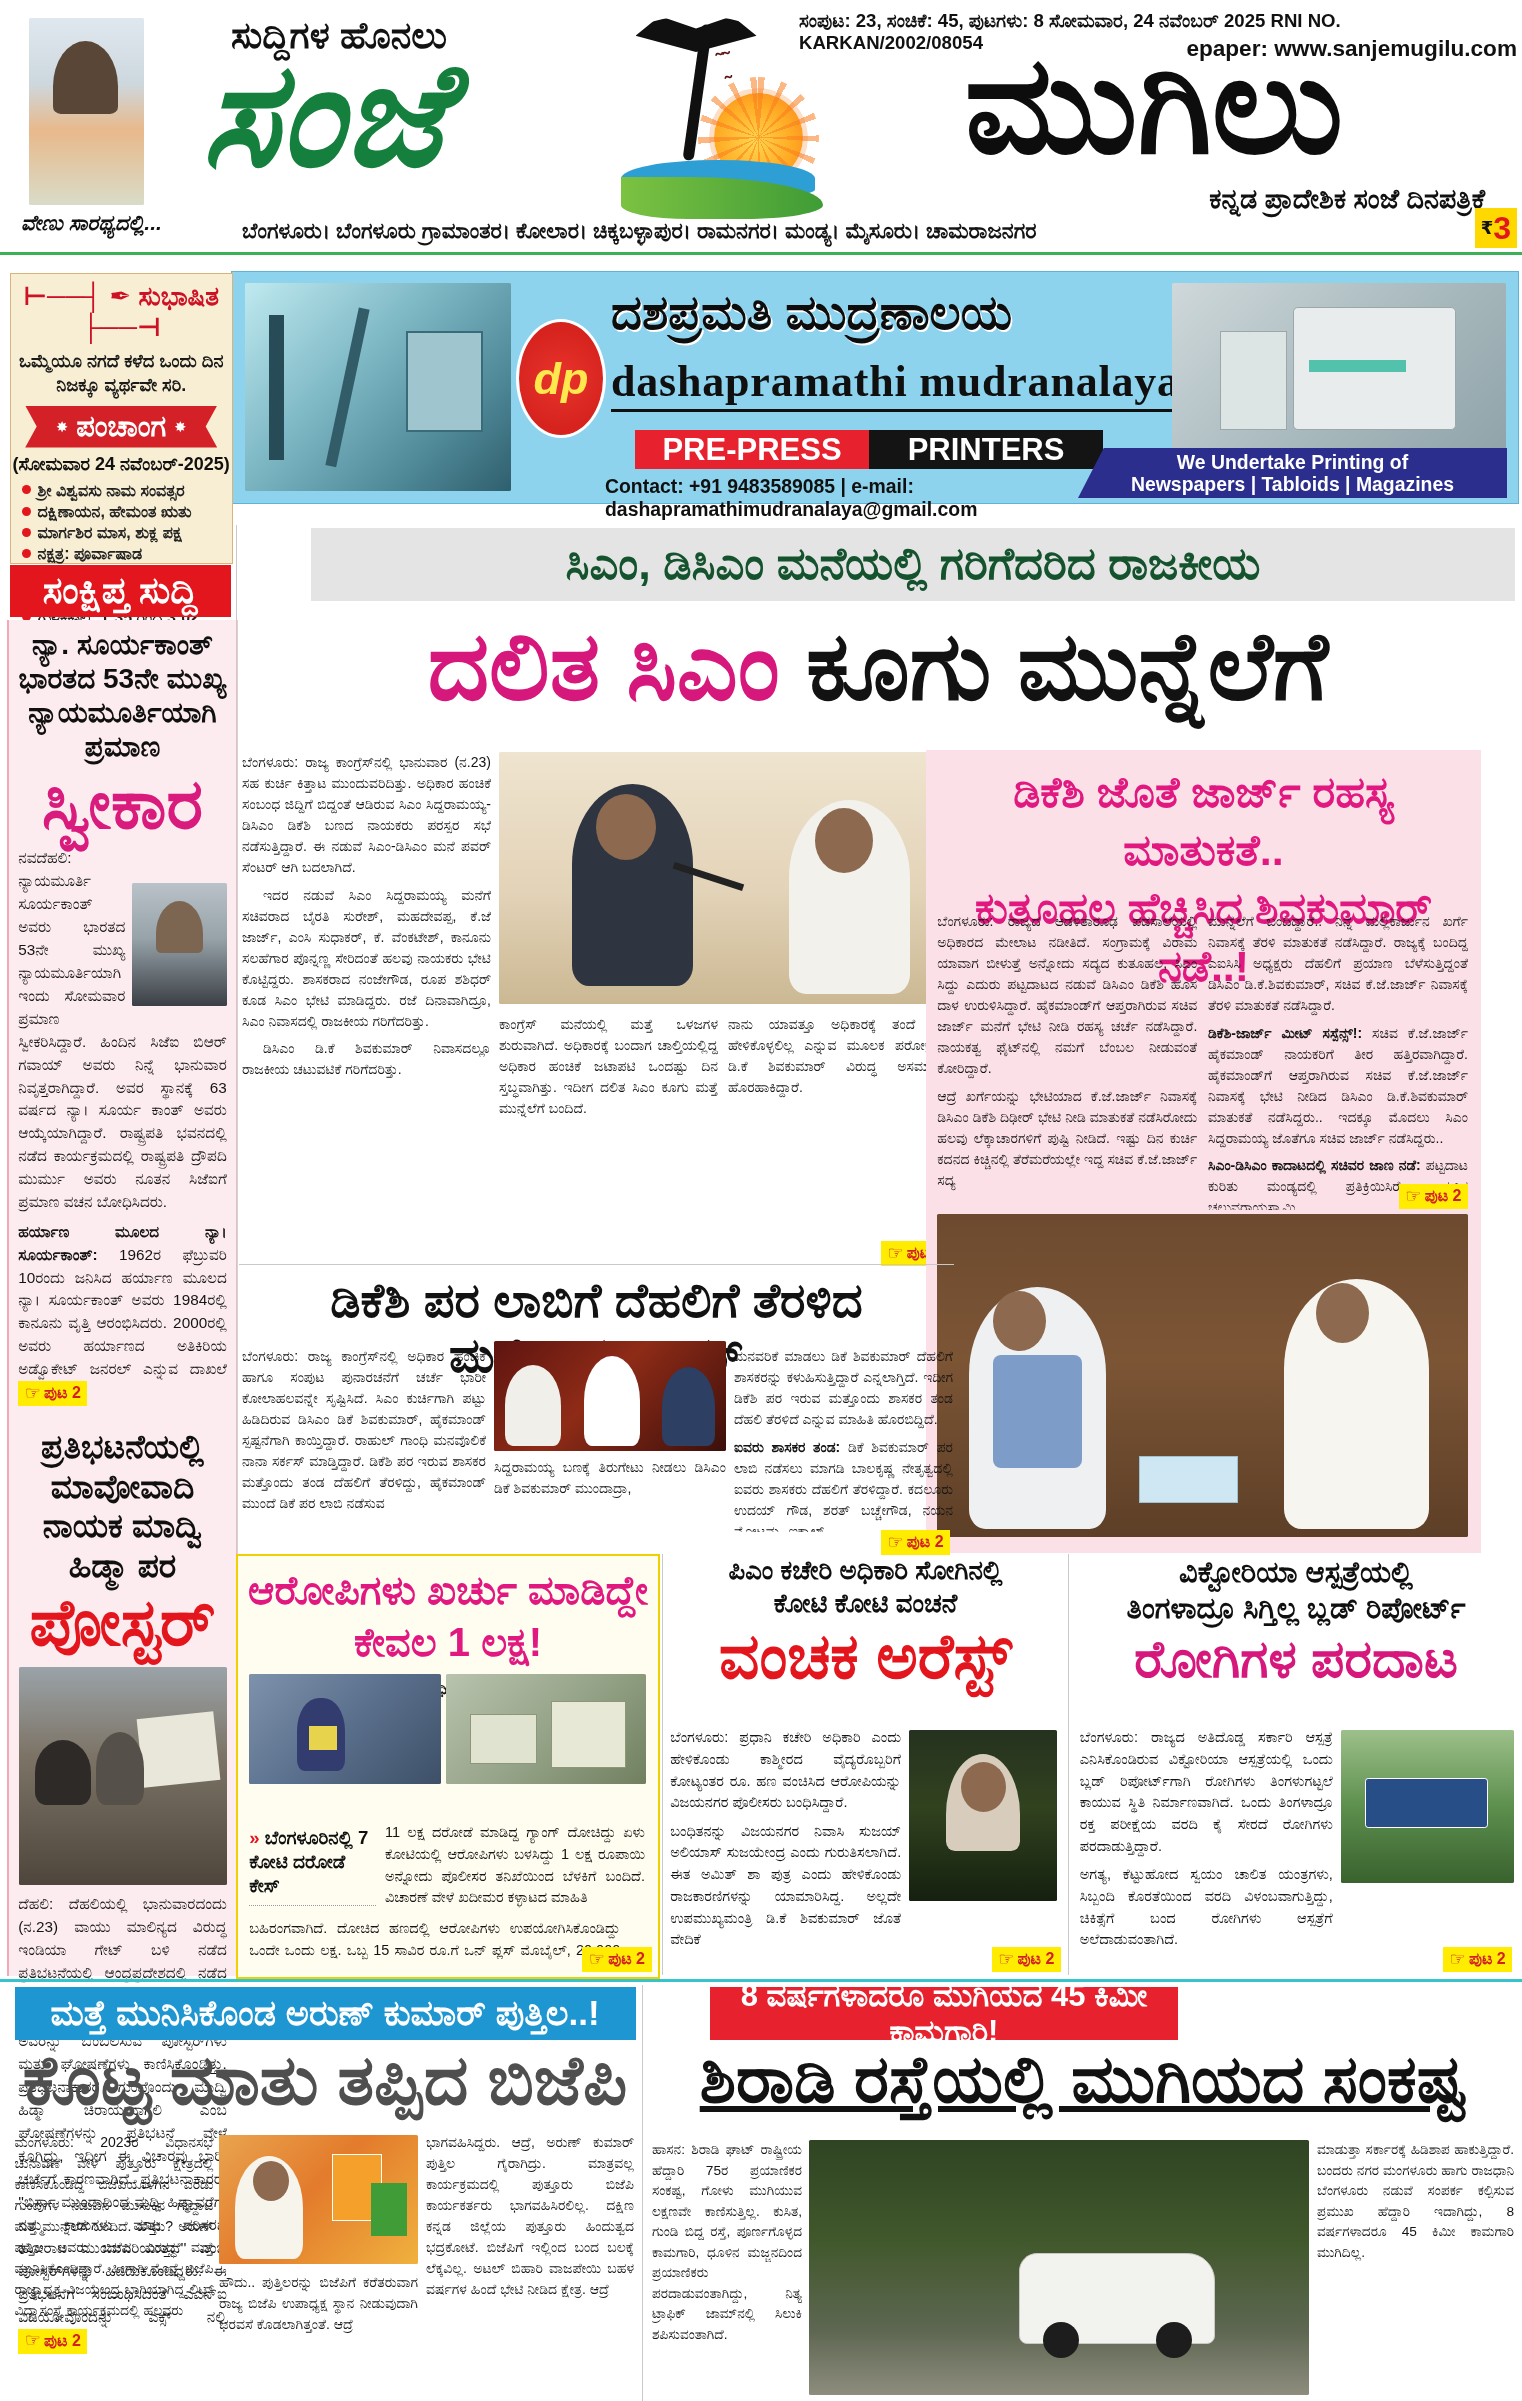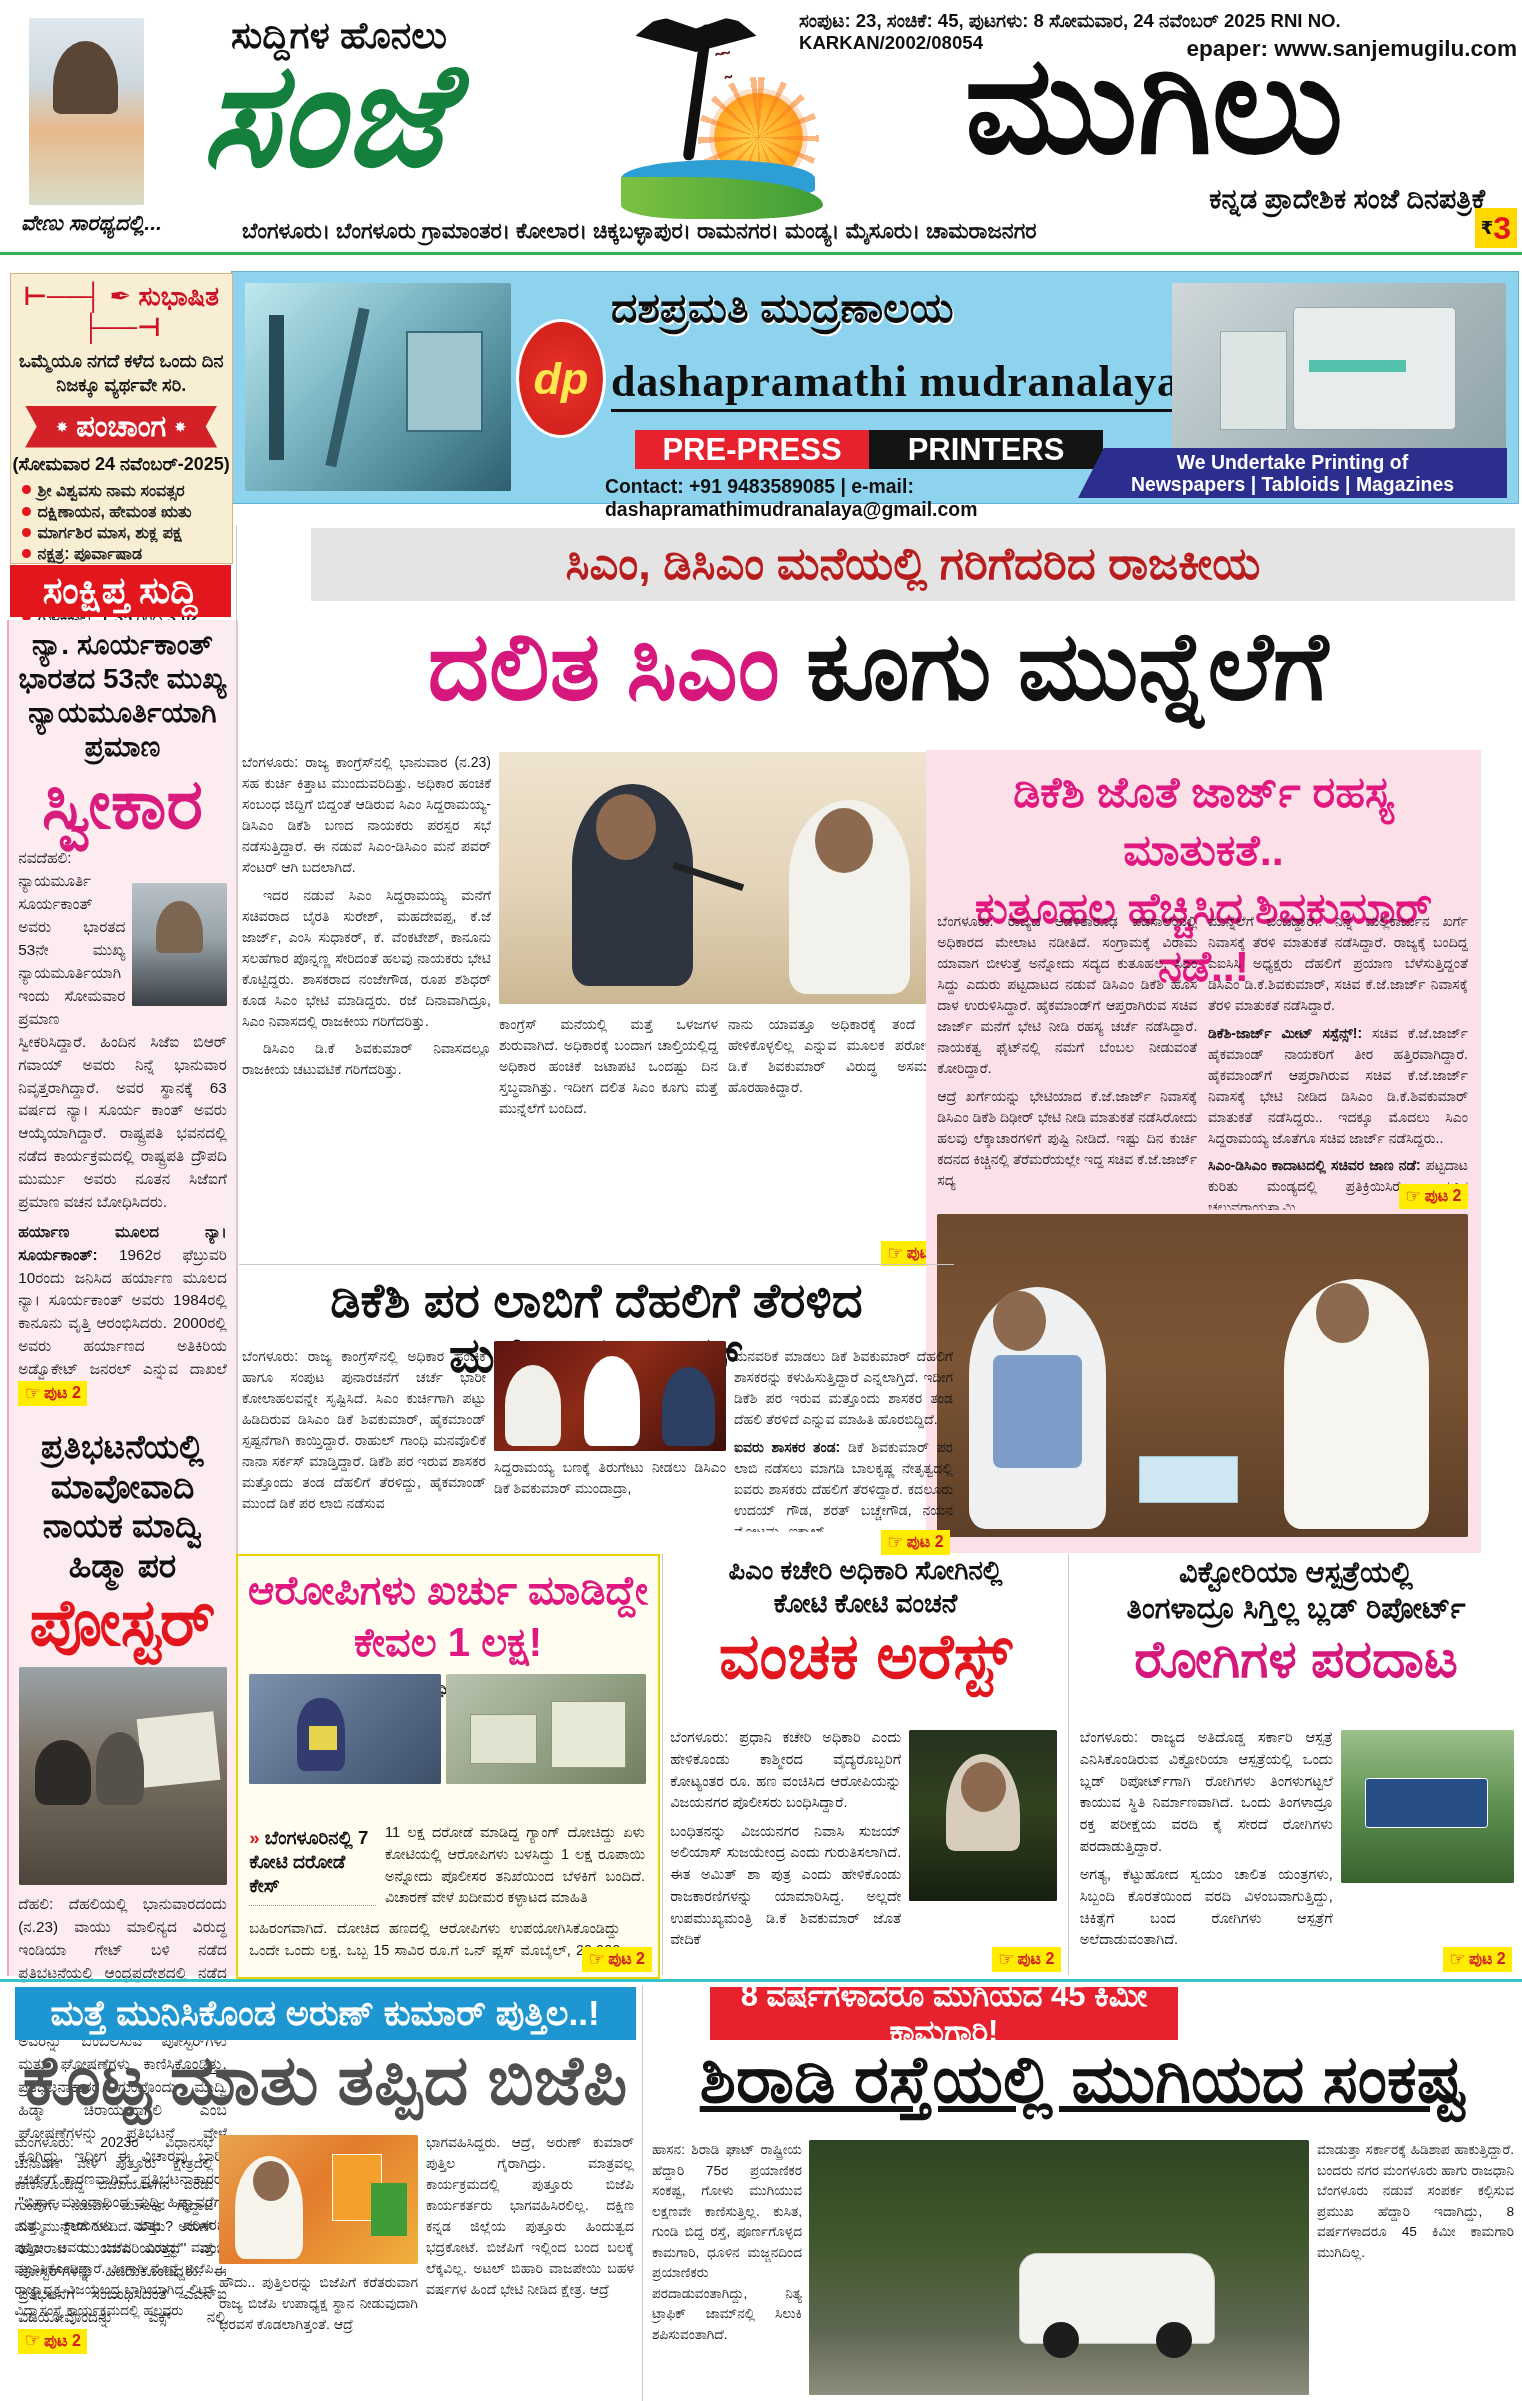--- a/index.html
+++ b/index.html
@@ -64,21 +64,21 @@
 
   <div class="abs" style="left:231px;top:271px;width:1286px;height:231px;background:#8ed3ee;border:0.8px solid #5fb3d6;">
     <div class="photo" style="left:13px;top:11.3px;width:266px;height:208px;background:linear-gradient(135deg,#bfe9ef 0%,#7fb9c6 40%,#4e8796 75%,#2f5f6e 100%);">
       <div style="position:absolute;left:24px;top:32px;width:14.5px;height:145px;background:#274c57;"></div>
       <div style="position:absolute;left:97px;top:24px;width:11.3px;height:161px;background:#315c68;transform:rotate(12deg);"></div>
       <div style="position:absolute;left:161px;top:48px;width:73px;height:97px;background:#9fc6cf;border:2.4px solid #3a6b79;"></div>
     </div>
     <div style="position:absolute;left:284px;top:47px;width:84px;height:113px;background:radial-gradient(circle,#e8342b 0%,#d6231e 70%);border-radius:50%;border:3.2px solid #fff;display:flex;align-items:center;justify-content:center;">
       <span style="color:#ffe84d;font-size:45px;font-weight:800;font-style:italic;">dp</span>
     </div>
-    <div class="abs" style="left:379px;top:13px;width:629px;font-size:41px;font-weight:800;color:#0d0d0d;text-shadow:1.6px 1.6px 0 #ffffff;">ದಶಪ್ರಮತಿ ಮುದ್ರಣಾಲಯ</div>
+    <div class="abs" style="left:379px;top:13px;width:629px;font-size:48px;font-weight:800;color:#0d0d0d;text-shadow:1.6px 1.6px 0 #ffffff;">ದಶಪ್ರಮತಿ ಮುದ್ರಣಾಲಯ</div>
     <div class="abs" style="left:379px;top:84px;width:629px;font-size:44px;font-weight:bold;color:#101010;font-family:'Liberation Serif','DejaVu Serif',serif;border-bottom:3.2px solid #101010;padding-bottom:1.6px;letter-spacing:0.8px;">dashapramathi mudranalaya</div>
     <div class="abs" style="left:403px;top:158px;width:234px;height:39px;background:#e8212e;color:#fff;font-size:31px;font-weight:800;display:flex;align-items:center;justify-content:center;">PRE-PRESS</div>
     <div class="abs" style="left:637px;top:158px;width:234px;height:39px;background:#141414;color:#fff;font-size:31px;font-weight:800;display:flex;align-items:center;justify-content:center;">PRINTERS</div>
     <div class="abs" style="left:373px;top:203px;width:646px;font-size:19.4px;font-weight:bold;color:#101010;">Contact: +91 9483589085 | e-mail: dashapramathimudranalaya@gmail.com</div>
     <div class="photo" style="left:940px;top:11.3px;width:334px;height:174px;background:linear-gradient(135deg,#cfd8da 0%,#aebec2 45%,#8fa3a8 100%);">
       <div style="position:absolute;left:121px;top:24px;width:161px;height:121px;background:#e8ecec;border:1.6px solid #9aa8ab;border-radius:4.8px;"></div>
       <div style="position:absolute;left:137px;top:77px;width:97px;height:11.3px;background:#53c2ad;"></div>
       <div style="position:absolute;left:48px;top:48px;width:65px;height:97px;background:#dde4e4;border:1.6px solid #9aa8ab;"></div>
     </div>
     <div class="abs" style="left:846px;top:176px;width:429px;height:50px;background:#2b2e8c;clip-path:polygon(6% 0,100% 0,100% 100%,0 100%);display:flex;flex-direction:column;align-items:center;justify-content:center;color:#fff;font-weight:800;">
@@ -165,21 +165,21 @@
       <p class="noind"><span>ದೆಹಲಿ: ದೆಹಲಿಯಲ್ಲಿ ಭಾನುವಾರದಂದು (ನ.23) ವಾಯು ಮಾಲಿನ್ಯದ ವಿರುದ್ಧ ಇಂಡಿಯಾ ಗೇಟ್ ಬಳಿ ನಡೆದ ಪ್ರತಿಭಟನೆಯಲ್ಲಿ ಆಂಧ್ರಪ್ರದೇಶದಲ್ಲಿ ನಡೆದ ಎನ್‌ಕೌಂಟರ್‌ನಲ್ಲಿ ಸಾವನ್ನಪ್ಪಿದ ಮಾವೋವಾದಿ ನಾಯಕ ಮಾದ್ವಿ ಹಿಡ್ಮಾ ಅವರನ್ನು ಬೆಂಬಲಿಸುವ ಪೋಸ್ಟರ್‌ಗಳು ಮತ್ತು ಘೋಷಣೆಗಳು ಕಾಣಿಸಿಕೊಂಡಿತ್ತು. ಪ್ರತಿಭಟನಾಕಾರರ ಗುಂಪೊಂದು ಮಾದ್ವಿ ಹಿಡ್ಮಾ ಚಿರಾಯುವಾಗಲಿ ಎಂಬ ಘೋಷಣೆಗಳನ್ನು ಪ್ರತಿಭಟನೆ ವೇಳೆ ಕೂಗಿದ್ದು, ಇದೀಗ ಈ ವಿಚಾರವು ಭಾರೀ ಚರ್ಚೆಗೆ ಕಾರಣವಾಗಿದೆ. ಪ್ರತಿಭಟನಾಕಾರರು ''ಬಿರ್ಸಾ ಮುಂಡಾದಿಂದ ಮದ್ವಿ ಹಿಡ್ಮಾವರೆಗೆ, ನಮ್ಮ ಕಾಡುಗಳು ಮತ್ತು ಪರಿಸರದ ಹೋರಾಟ ಮುಂದುವರಿಯುತ್ತದೆ'' ಎಂಬ ಪೋಸ್ಟರ್‌ಗಳನ್ನು ಹಿಡಿದುಕೊಂಡಿದ್ದರು. ಈ ಪ್ರತಿಭಟನೆಗೆ ಸಂಬಂಧಿಸಿದಂತೆ ಎಎನ್‌ಐ ವಿಡಿಯೋವೊಂದನ್ನು ಎಕ್ಸ್ ನಲ್ಲಿ</span>
       <span class="page2">
             <span class="hand">☞</span>
             <span>ಪುಟ 2</span>
           </span></p>
     </div>
   </div>
 
   <div class="vline" style="left:236px;top:525px;height:1451px;"></div>
 
-  <div class="abs c" style="left:311px;top:528px;width:1204px;height:73px;background:#e4e4e4;color:#b91c1c;font-size:45px;font-weight:800;display:flex;align-items:center;justify-content:center;">ಸಿಎಂ, ಡಿಸಿಎಂ ಮನೆಯಲ್ಲಿ ಗರಿಗೆದರಿದ ರಾಜಕೀಯ</div>
+  <div class="abs c" style="left:311px;top:528px;width:1204px;height:73px;background:#e4e4e4;color:#14532d;font-size:45px;font-weight:800;display:flex;align-items:center;justify-content:center;">ಸಿಎಂ, ಡಿಸಿಎಂ ಮನೆಯಲ್ಲಿ ಗರಿಗೆದರಿದ ರಾಜಕೀಯ</div>
 
   <div class="abs c" style="left:239px;top:607px;width:1278px;font-size:95px;font-weight:800;line-height:1.25;white-space:nowrap;">
     <span style="color:#d6177c;">ದಲಿತ ಸಿಎಂ</span>
     <span style="color:#121212;">ಕೂಗು ಮುನ್ನೆಲೆಗೆ</span>
   </div>
 
   <div class="abs kn-body j" style="left:242px;top:752px;width:249px;height:507px;overflow:hidden;">
     <p class="noind">ಬೆಂಗಳೂರು: ರಾಜ್ಯ ಕಾಂಗ್ರೆಸ್‌ನಲ್ಲಿ ಭಾನುವಾರ (ನ.23) ಸಹ ಕುರ್ಚಿ ಕಿತ್ತಾಟ ಮುಂದುವರಿದಿತ್ತು. ಅಧಿಕಾರ ಹಂಚಿಕೆ ಸಂಬಂಧ ಜಿದ್ದಿಗೆ ಬಿದ್ದಂತೆ ಆಡಿರುವ ಸಿಎಂ ಸಿದ್ದರಾಮಯ್ಯ-ಡಿಸಿಎಂ ಡಿಕೆಶಿ ಬಣದ ನಾಯಕರು ಪರಸ್ಪರ ಸಭೆ ನಡೆಸುತ್ತಿದ್ದಾರೆ. ಈ ನಡುವೆ ಸಿಎಂ-ಡಿಸಿಎಂ ಮನೆ ಪವರ್ ಸೆಂಟರ್ ಆಗಿ ಬದಲಾಗಿದೆ.</p>
     <p>ಇದರ ನಡುವೆ ಸಿಎಂ ಸಿದ್ದರಾಮಯ್ಯ ಮನೆಗೆ ಸಚಿವರಾದ ಬೈರತಿ ಸುರೇಶ್, ಮಹದೇವಪ್ಪ, ಕೆ.ಜೆ ಜಾರ್ಜ್, ಎಂಸಿ ಸುಧಾಕರ್, ಕೆ. ವೆಂಕಟೇಶ್, ಕಾನೂನು ಸಲಹೆಗಾರ ಪೊನ್ನಣ್ಣ ಸೇರಿದಂತೆ ಹಲವು ನಾಯಕರು ಭೇಟಿ ಕೊಟ್ಟಿದ್ದರು. ಶಾಸಕರಾದ ನಂಜೇಗೌಡ, ರೂಪ ಶಶಿಧರ್ ಕೂಡ ಸಿಎಂ ಭೇಟಿ ಮಾಡಿದ್ದರು. ರಜೆ ದಿನಾವಾಗಿದ್ರೂ, ಸಿಎಂ ನಿವಾಸದಲ್ಲಿ ರಾಜಕೀಯ ಗರಿಗೆದರಿತ್ತು.</p>
     <p>ಡಿಸಿಎಂ ಡಿ.ಕೆ ಶಿವಕುಮಾರ್ ನಿವಾಸದಲ್ಲೂ ರಾಜಕೀಯ ಚಟುವಟಿಕೆ ಗರಿಗೆದರಿತ್ತು.</p>

